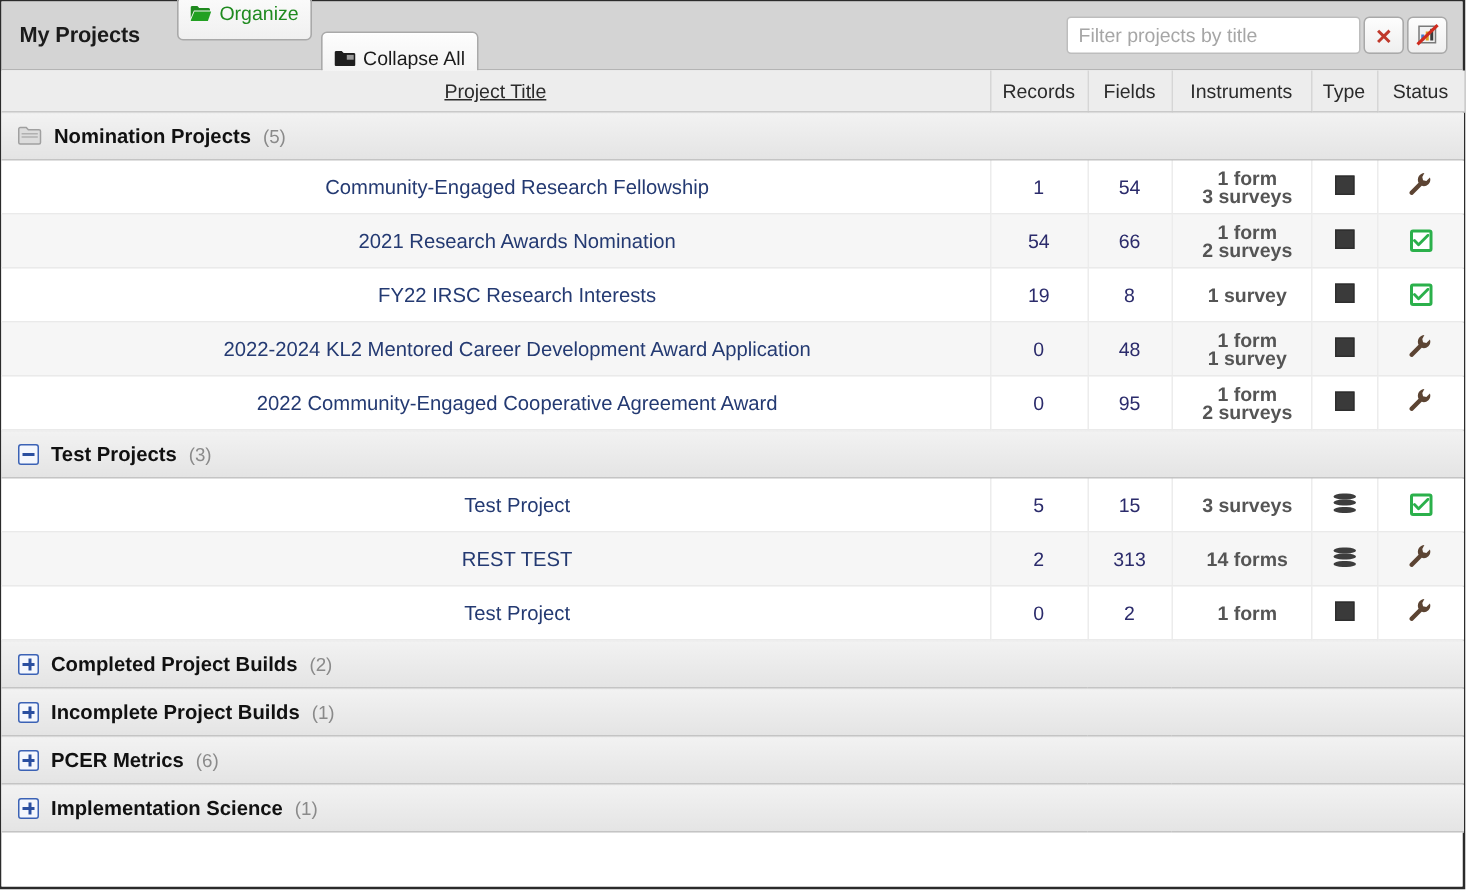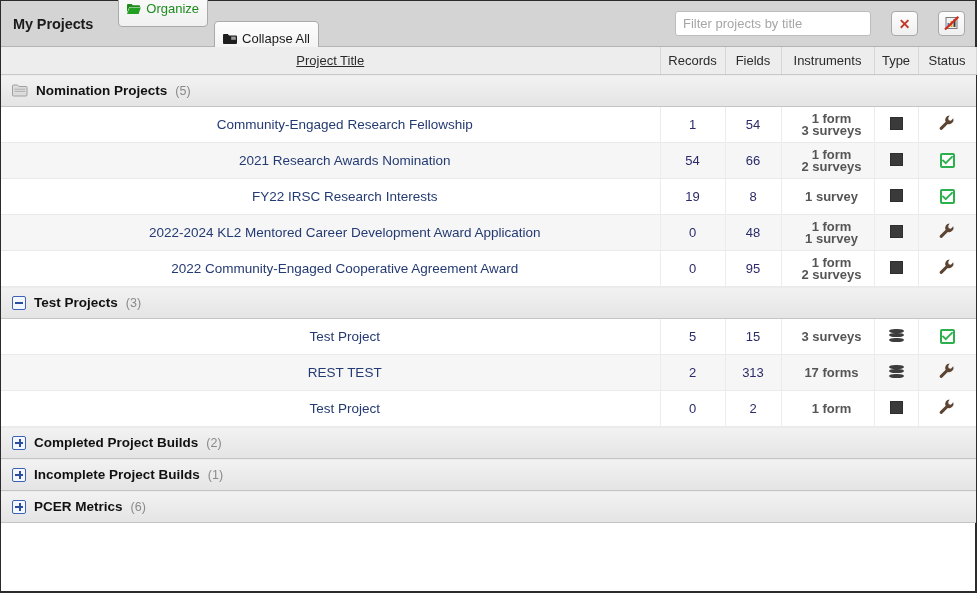--- a/index.html
+++ b/index.html
@@ -66,21 +66,21 @@
     white-space: nowrap;
     box-shadow: 0 1px 0 rgba(255,255,255,0.8) inset;
   }
   .btn-organize { color: #1f8a1f; }
   .btn-collapse { color: #1b1b1b; margin-top: 30px; }
 
   .filter-area {
     margin-left: auto;
     display: flex;
     align-items: center;
-    gap: 20px;
+    gap: 2px;
   }
   .filter-input {
     width: 196px;
     height: 25px;
     box-sizing: border-box;
     padding: 0 7px;
     border: 1px solid #bdbdbd;
     border-radius: 3px;
     background: #ffffff;
     font-family: "Liberation Sans", sans-serif;
@@ -428,21 +428,21 @@
                 <svg width="11" height="9" viewBox="0 0 11 9">
                   <path d="M1 4.4L3.7 7.2 10 0.9" stroke="#2bb04b" stroke-width="1.9" fill="none" stroke-linecap="round" stroke-linejoin="round"></path>
                 </svg>
               </span></td>
           </tr>
           <tr class="project-row alt">
             <td class="title-cell"><a class="project-link">REST TEST</a></td>
             <td class="num-cell">2</td>
             <td class="num-cell">313</td>
             <td class="instr-cell">
-              <div class="instr-line"><b>17 forms</b></div>
+              <div class="instr-line"><b>14 forms</b></div>
             </td>
             <td><span class="stack-type"><i></i><i></i><i></i></span></td>
             <td><span class="ico">
                 <svg width="16" height="16" viewBox="0 0 16 16">
                   <path d="M10.6 0.4a4.4 4.4 0 00-3.9 6.4L0.9 12.6a1.5 1.5 0 002.1 2.1l5.8-5.8a4.4 4.4 0 005.5-5.6L11.9 5.7 9.7 5.2 9.2 3z" fill="#5c4433"></path>
                 </svg>
               </span></td>
           </tr>
           <tr class="project-row">
             <td class="title-cell"><a class="project-link">Test Project</a></td>
@@ -478,17 +478,26 @@
           </tr>
           <tr class="group-row">
             <td colspan="6">
               <span class="group-inner">
                 <span class="toggle-box plus"></span>
                 <span class="group-label">PCER Metrics</span>
                 <span class="group-count">(6)</span>
               </span>
             </td>
           </tr>
+          <tr class="group-row">
+            <td colspan="6">
+              <span class="group-inner">
+                <span class="toggle-box plus"></span>
+                <span class="group-label">Implementation Science</span>
+                <span class="group-count">(1)</span>
+              </span>
+            </td>
+          </tr>
         </tbody>
     </table>
   </div>
 
 </div>
 
 </body></html>

